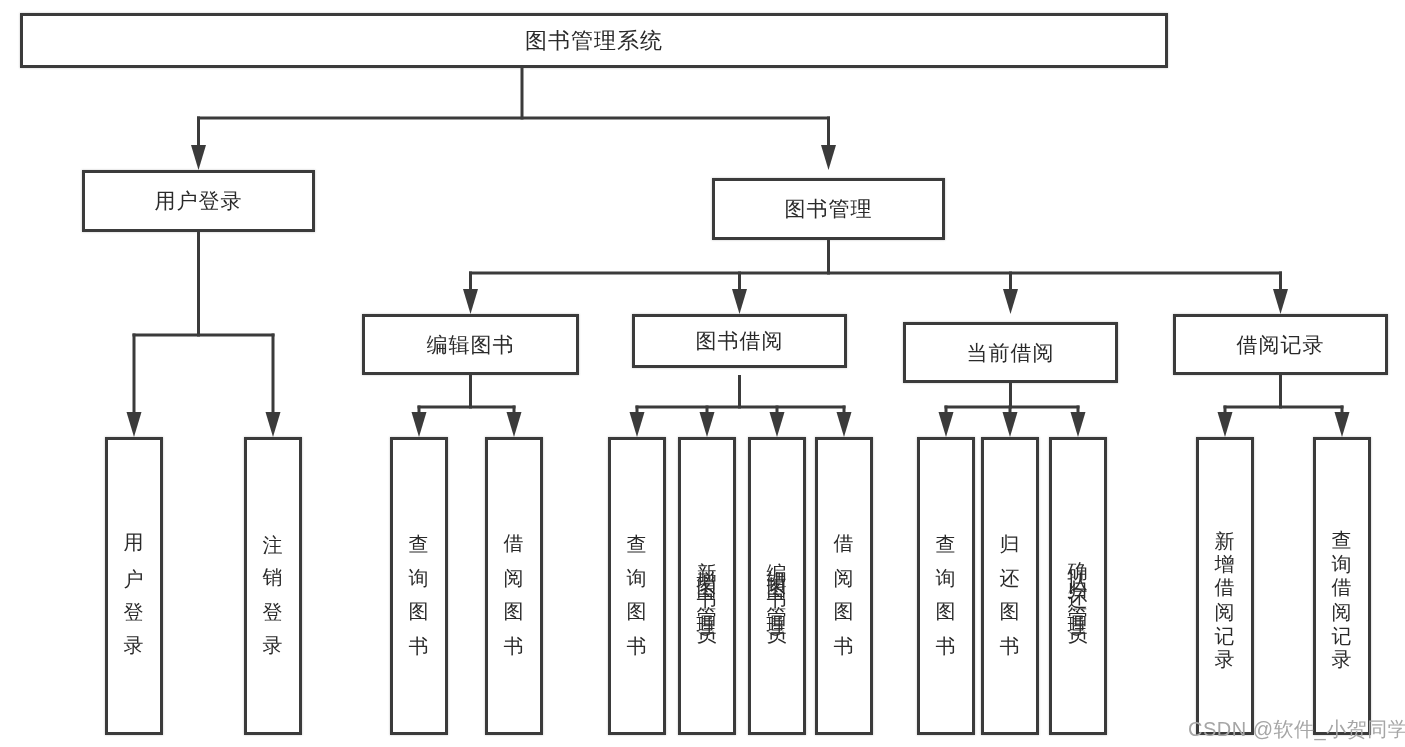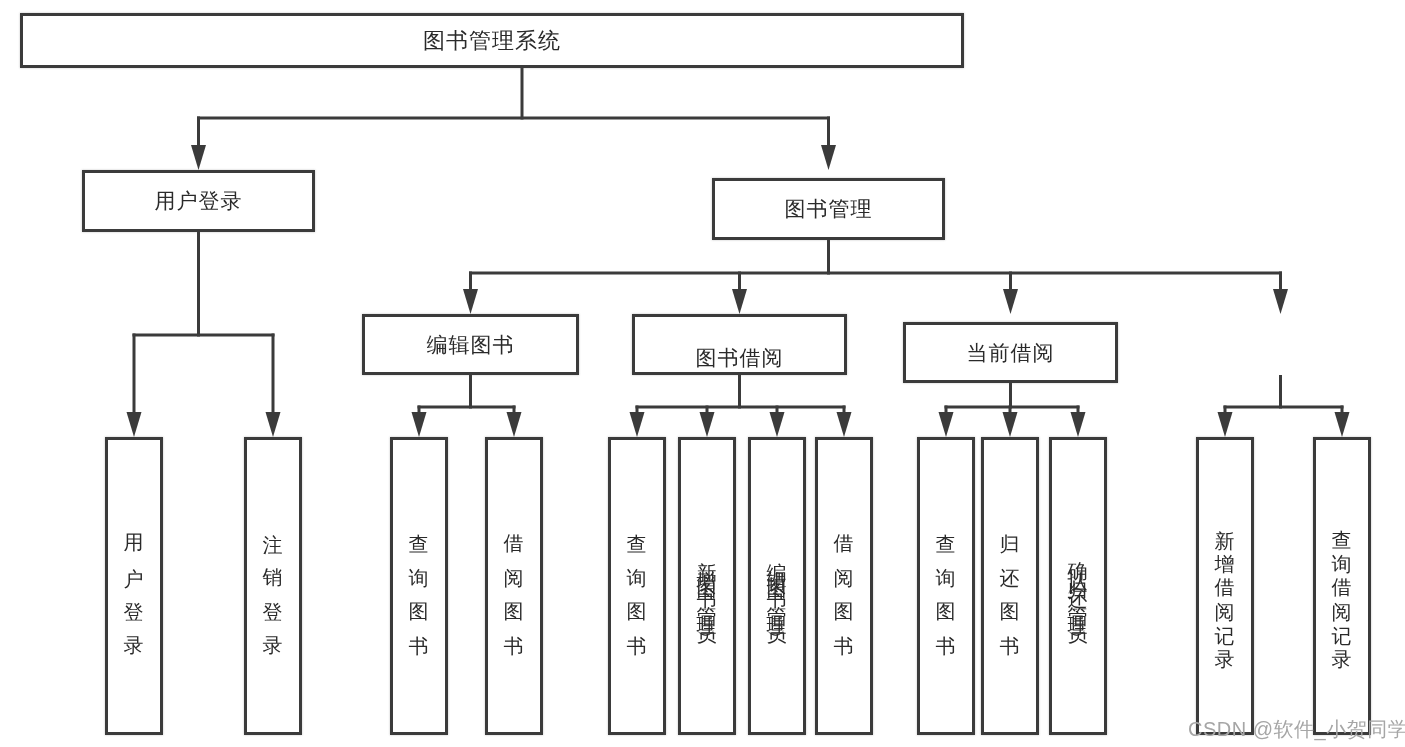--- a/index.html
+++ b/index.html
@@ -101,39 +101,42 @@
     <polygon points="1070.5,412 1085.5,412 1078,437"></polygon>
 
     <line x1="1280.5" y1="375" x2="1280.5" y2="408.5"></line>
     <line x1="1223.5" y1="407" x2="1343.5" y2="407"></line>
     <line x1="1225" y1="405.5" x2="1225" y2="419"></line>
     <polygon points="1217.5,412 1232.5,412 1225,437"></polygon>
     <line x1="1342" y1="405.5" x2="1342" y2="419"></line>
     <polygon points="1334.5,412 1349.5,412 1342,437"></polygon>
   </svg>
 
-  <div class="node root" style="left:20px;top:13px;width:944px;height:55px;">
+  <div class="node root" style="left:20px;top:13px;width:1148px;height:55px;">
     <span class="hlabel">图书管理系统</span>
   </div>
 
   <div class="node" style="left:82px;top:170px;width:233px;height:62px;">
     <span class="hlabel">用户登录</span>
   </div>
   <div class="node" style="left:712px;top:170px;width:233px;height:62px;margin-top:8px;">
     <span class="hlabel">图书管理</span>
   </div>
 
   <div class="node" style="left:362px;top:314px;width:217px;height:61px;">
     <span class="hlabel">编辑图书</span>
   </div>
-  <div class="node" style="left:632px;top:314px;width:215px;height:61px;align-items:flex-end;">
+  <div class="node" style="left:632px;top:314px;width:215px;height:54px;">
     <span class="hlabel">图书借阅</span>
   </div>
   <div class="node" style="left:903px;top:314px;width:215px;height:61px;margin-top:8px;">
     <span class="hlabel">当前借阅</span>
+  </div>
+  <div class="node" style="left:1173px;top:314px;width:215px;height:61px;">
+    <span class="hlabel">借阅记录</span>
   </div>
 
   <div class="node leaf" style="left:105px;">
     <span class="vlabel" style="letter-spacing: 34px;">用户登录</span>
   </div>
   <div class="node leaf" style="left:244px;">
     <span class="vlabel" style="letter-spacing: 34px;">注销登录</span>
   </div>
 
   <div class="node leaf" style="left:390px;">

